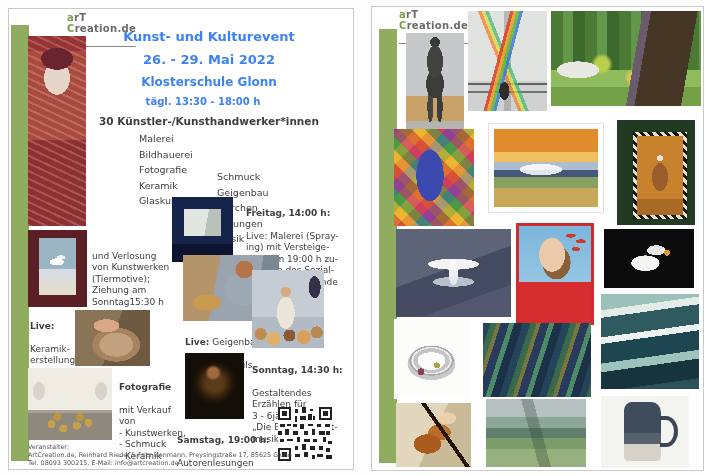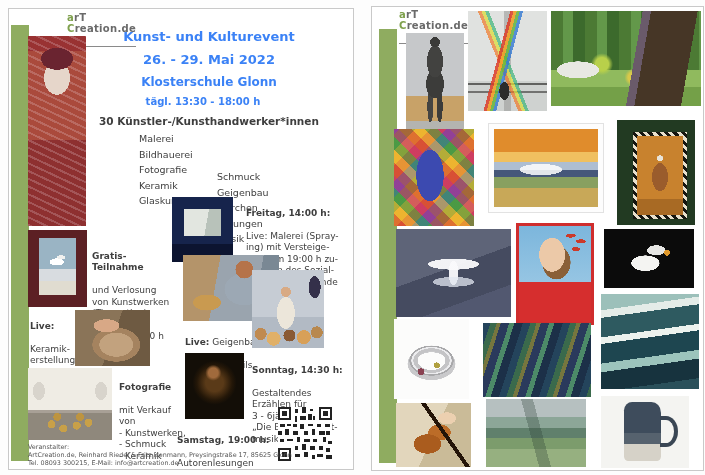--- a/index.html
+++ b/index.html
@@ -184,21 +184,20 @@
 rung um 19:00 h zu-
 gunsten des Sozial-
 fonds der Gemeinde
 Glonn</div>
   </div>
 
   <div class="art" id="a-stork" style="left:19px;top:221px;width:59px;height:77px;" title="Vogelbild mit Passepartout (Tiermotiv-Verlosung)">
     <div class="stork-inner"></div>
   </div>
   <div class="tblock" style="left:83px;top:230px;width:80px;">
-    <div class="ttl">Gratis-Teilnahme</div>
     <div>und Verlosung
 von Kunstwerken
 (Tiermotive);
 Ziehung am
 Sonntag15:30 h</div>
   </div>
 
   <div class="tblock" style="left:21px;top:300px;width:58px;">
     <div class="ttl">Live:</div>
     <div>Keramik-

